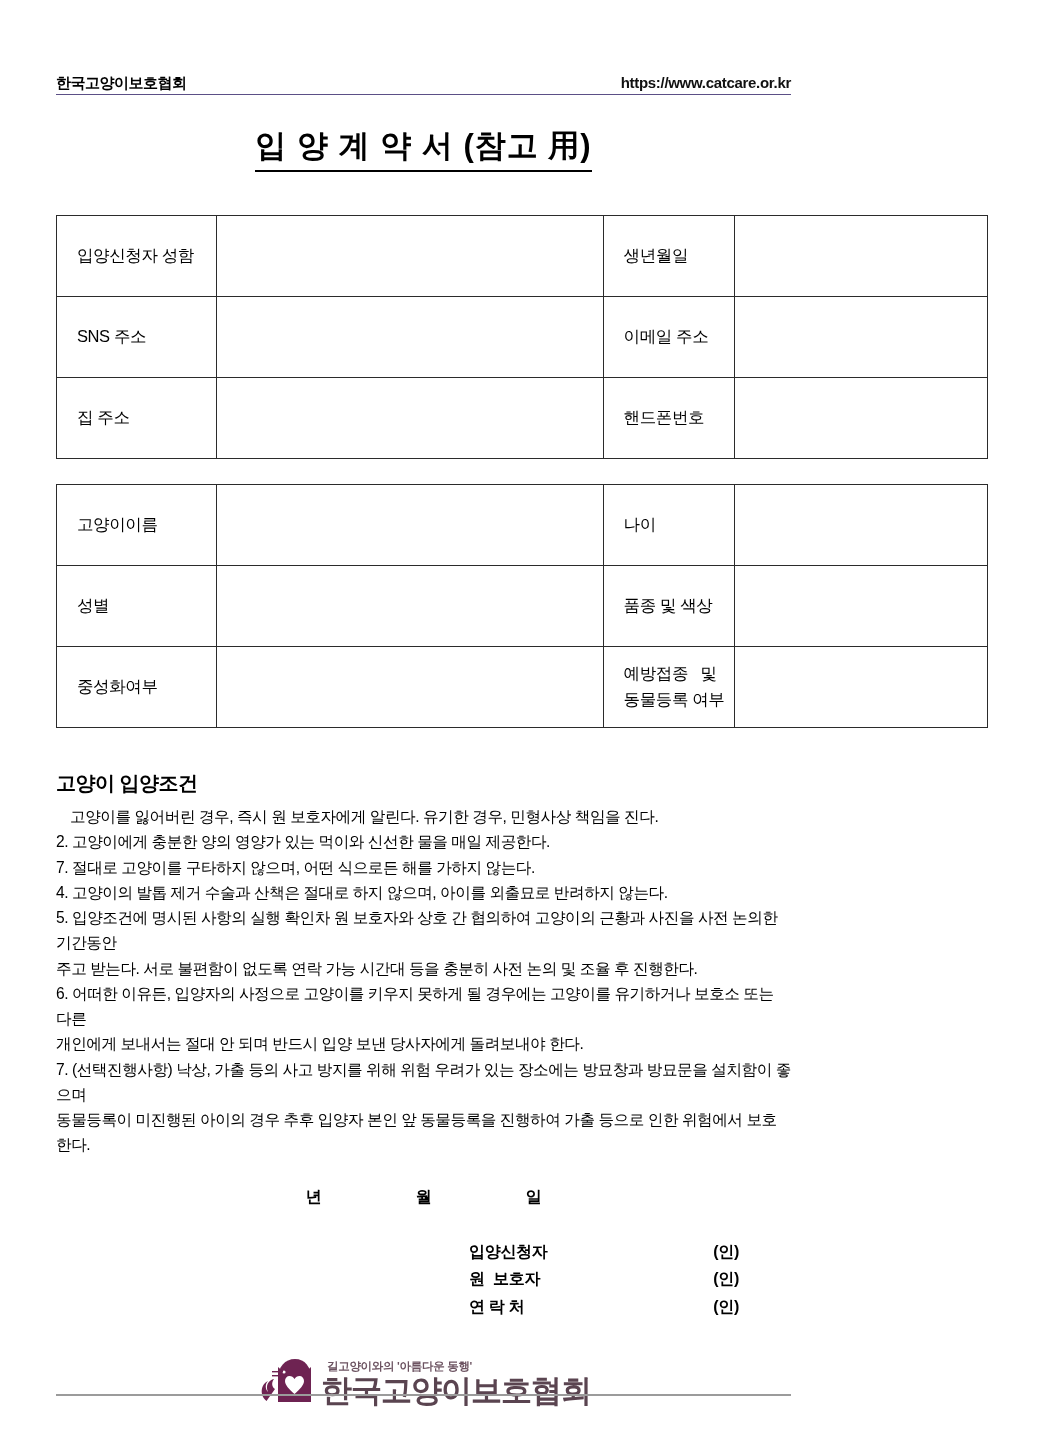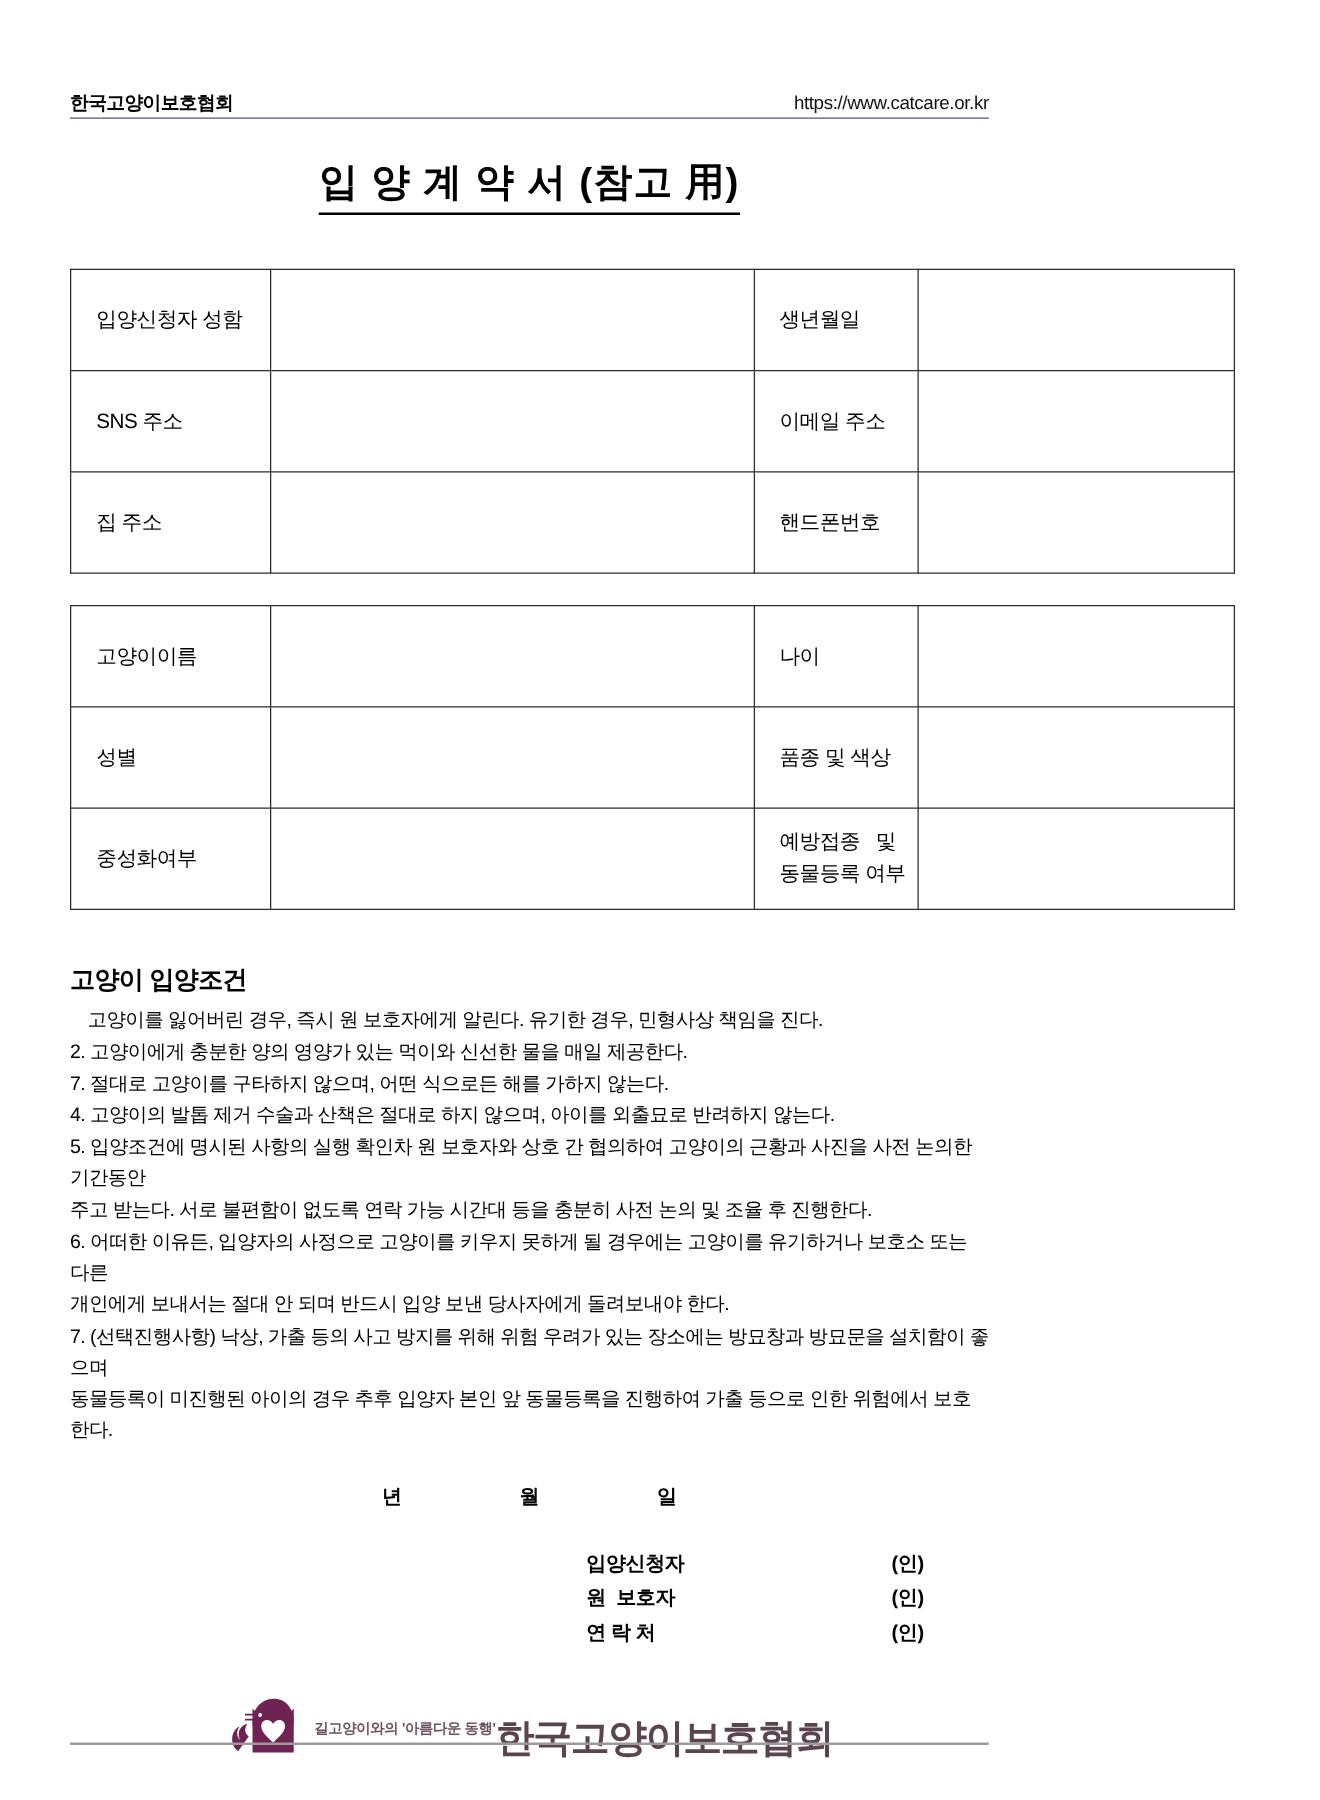--- a/index.html
+++ b/index.html
@@ -35,21 +35,21 @@
   }
   .header-org {
     font-size: 15px;
     font-weight: bold;
     letter-spacing: -0.5px;
     line-height: 1;
     padding-bottom: 2px;
   }
   .header-url {
     font-size: 15px;
-    font-weight: normal;
+    font-weight: bold;
     letter-spacing: -0.3px;
     line-height: 1;
     padding-bottom: 2px;
     color: #111111;
   }
   .header-rule {
     position: absolute;
     left: 0; right: 0;
     bottom: -3px;
     height: 1px;
@@ -152,21 +152,21 @@
 
   
   .logo-wrap {
     margin-top: 34px;
     display: flex;
     justify-content: center;
     align-items: flex-end;
     gap: 9px;
   }
   .logo-mark { width: 56px; height: 52px; display: block; }
-  .logo-texts { display: flex; flex-direction: row; }
+  .logo-texts { display: flex; flex-direction: column; }
   .logo-tagline {
     font-size: 11.5px;
     font-weight: bold;
     color: #6c5361;
     letter-spacing: -0.3px;
     margin-bottom: 1px;
     margin-left: 6px;
   }
   .logo-name {
     font-size: 31px;

